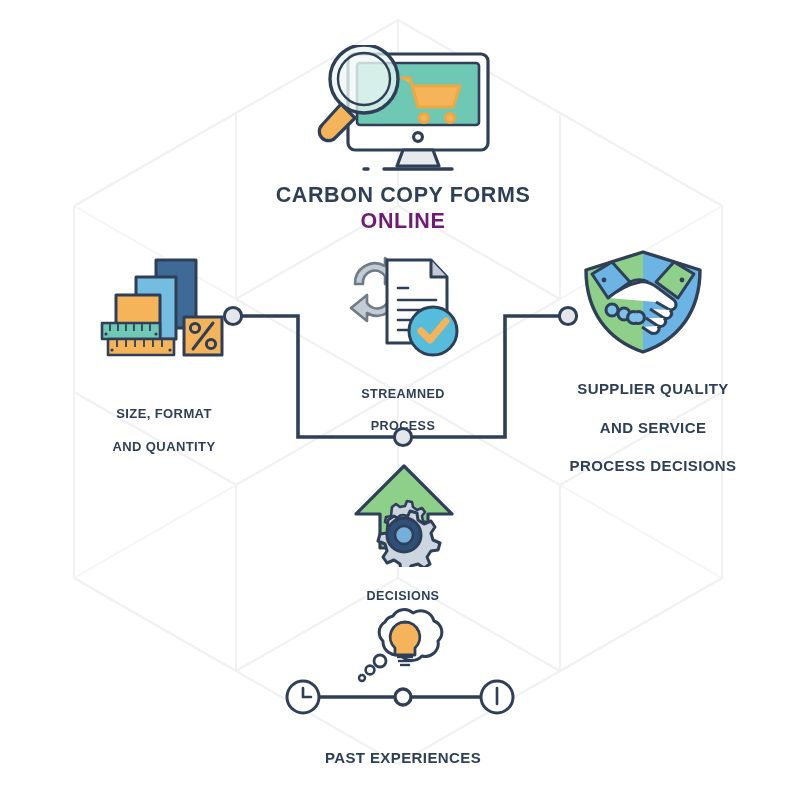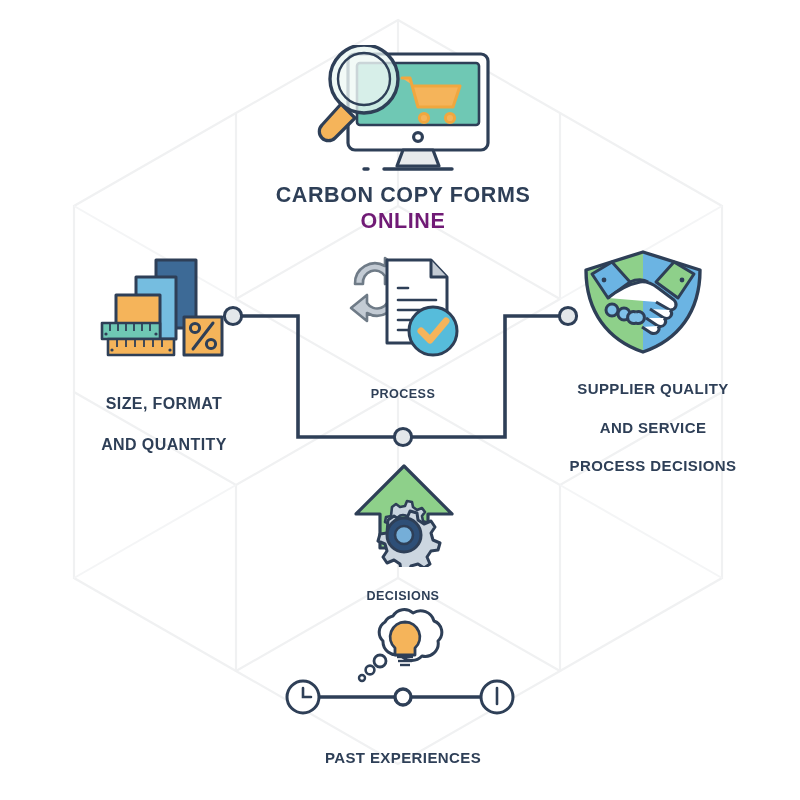--- a/index.html
+++ b/index.html
@@ -61,21 +61,21 @@
   #title-sub {
     display: block;
     color: #701a75;
     font-size: 21.5px;
     font-weight: bold;
     letter-spacing: 0.6px;
     line-height: 1.22;
   }
 
   
-  #label-size     { left: 64px;  top: 374px; width: 200px; font-size: 16px; }
+  #label-size     { left: 64px;  top: 389px; width: 200px; font-size: 13px; }
   #label-stream   { left: 313px; top: 370px; width: 180px; font-size: 12.6px; }
   #label-supplier { left: 553px; top: 360px; width: 200px; font-size: 15px; }
   #label-efficiency { left: 313px; top: 572px; width: 180px; font-size: 12.6px; }
   #label-past     { left: 303px; top: 729px; width: 200px; font-size: 15px; }
 
   .icon-svg { position: absolute; }
 </style>
 </head>
 <body>
 
@@ -221,20 +221,21 @@
         <path d="M53 80 L91 80"></path>
       </g>
     </g>
 
     <g>
       <circle cx="88" cy="81" r="24" fill="#56bcdb" stroke="#2e3f57" stroke-width="3"></circle>
       <path d="M76 81 L85 90 L101 71" fill="none" stroke="#f5b45a" stroke-width="7" stroke-linecap="round" stroke-linejoin="round"></path>
     </g>
   </svg>
   <div class="label" id="label-stream">
+    <span class="label-line">STREAMNED</span>
     <span class="label-line">PROCESS</span>
   </div>
 
   <svg class="icon-svg" style="left:578px; top:248px; width:130px; height:108px;" viewBox="0 0 130 108" xmlns="http://www.w3.org/2000/svg">
     <defs>
       <clipPath id="shieldClip">
         <path d="M65 4 L122 22 C122 64 100 92 65 104 C30 92 8 64 8 22 Z"></path>
       </clipPath>
     </defs>
     <g clip-path="url(#shieldClip)">

